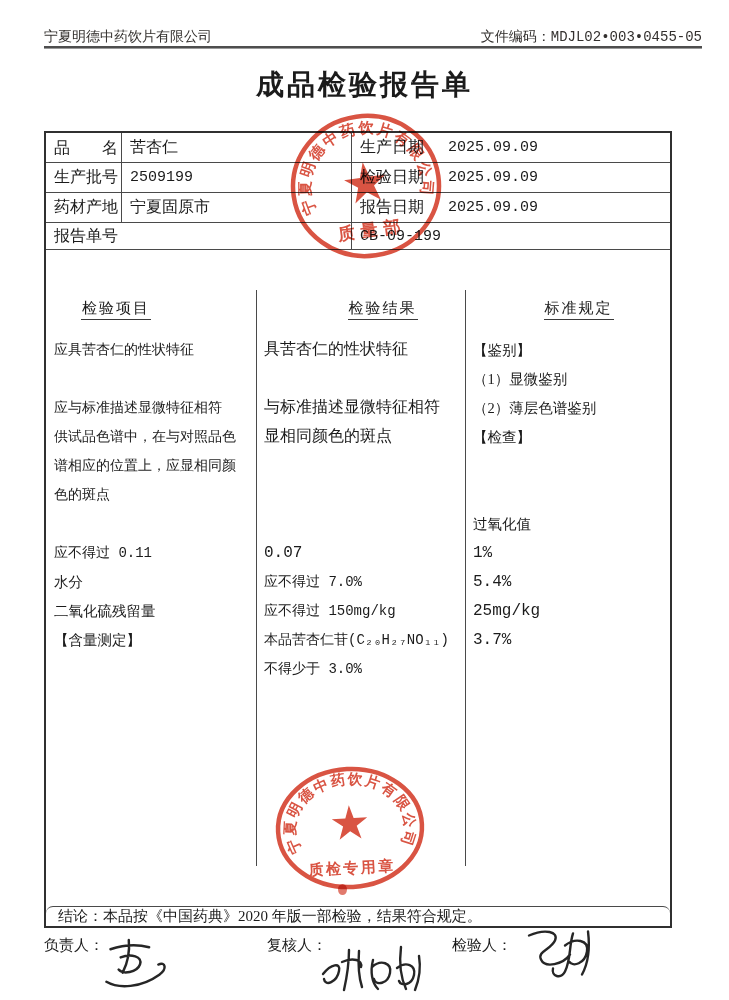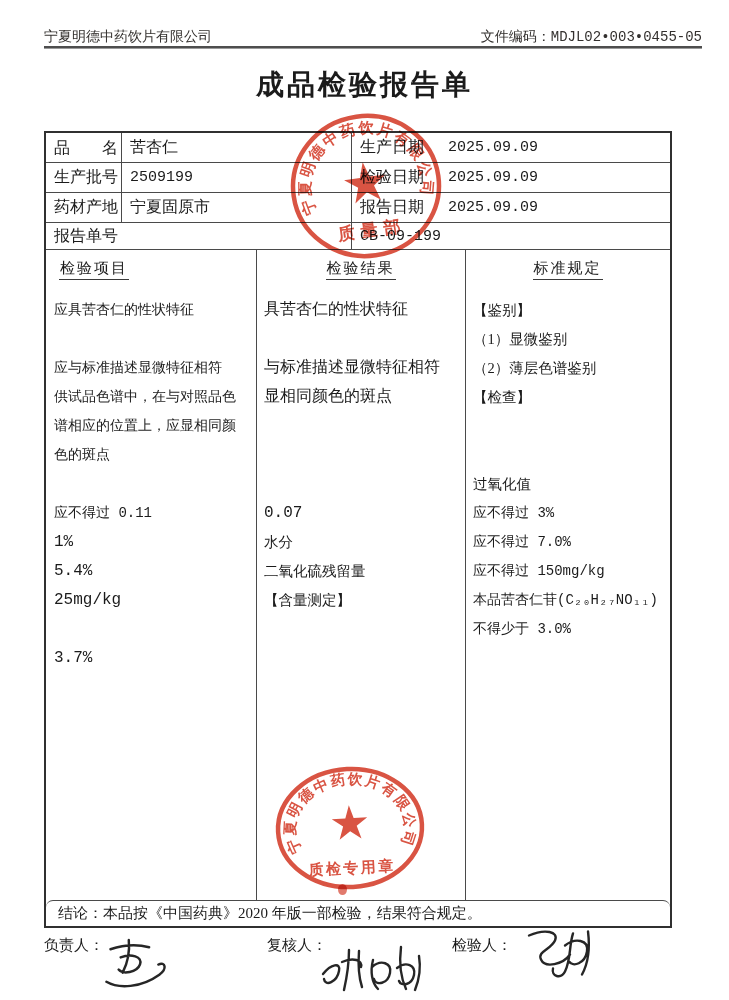--- a/index.html
+++ b/index.html
@@ -16,39 +16,39 @@
   .mono{ font-family:"Liberation Mono","DejaVu Sans Mono",monospace; }
   .header-rule{ position:absolute; left:44px; top:46px; width:658px; height:3px;
     background:#4e4e4e; border-bottom:1px solid #9a9a9a; }
 
   
   .page-title{ position:absolute; left:0; top:66px; width:100%; text-align:center;
     font-size:28px; font-weight:bold; letter-spacing:3px; }
 
   
   .report-table{ position:absolute; left:44px; top:131px; width:628px; height:797px;
-    border:2px solid var(--frame); background:transparent; display:flex; flex-direction:column; }
+    border:2px solid var(--frame); background:transparent; display:flex; flex-direction:column;gap:40px; }
 
   .info-grid{ display:grid; grid-template-columns:76px 230px 1fr;
     grid-template-rows:30px 30px 30px 27px; font-size:16px; }
   .info-grid .cell{ display:flex; align-items:center; padding:0 8px;
     border-bottom:1px solid var(--line); overflow:hidden; white-space:nowrap; }
   .cell.rb{ border-right:1px solid var(--line); }
   .cell.jst{ display:block; line-height:29px; }
   .cell.span2{ grid-column:1 / 3; }
   .pair .plbl{ display:inline-block; width:88px; }
   .pair .pval{ font-size:15px; }
   .val-mono{ font-family:"Liberation Mono","DejaVu Sans Mono",monospace; font-size:15px; }
 
   
   .section{ position:relative; height:650px; overflow:hidden; }
   .vline{ position:absolute; top:0; bottom:0; width:1px; background:var(--line); }
   .vline.v1{ left:210px; } .vline.v2{ left:419px; }
   .col-headers{ display:grid; grid-template-columns:210px 209px 1fr;
-    height:34px; padding-top:9px; font-size:15px; }
+    height:34px; padding-top:9px; font-size:15px;padding-left:22px; }
   .col-headers .hd{ text-align:center; letter-spacing:2px; }
   .col-headers .hd span{ border-bottom:1px solid #3a3a3a; padding:0 1px 3px 1px; }
   .col-headers .hd.first{ text-align:left; padding-left:13px; }
   .items-grid{ display:grid; grid-template-columns:210px 209px 1fr;
     grid-auto-rows:minmax(29px,auto); margin-top:12px; font-size:14.5px; }
   .items-grid .icell{ line-height:29px; padding:0 6px 0 8px; }
   .items-grid .scell{ line-height:29px; padding:0 12px 0 8px;
     font-family:"Liberation Mono","DejaVu Sans Mono",monospace; font-size:14px; }
   .items-grid .rcell{ line-height:29px; padding:0 12px 0 8px;
     font-family:"Liberation Mono","DejaVu Sans Mono",monospace; font-size:16px; }
@@ -145,21 +145,20 @@
         <div class="rcell">显相同颜色的斑点</div>
 
         <div class="icell">【检查】</div>
         <div class="scell"></div>
         <div class="rcell"></div>
 
         <div class="icell">过氧化值</div>
         <div class="scell">应不得过 0.11</div>
         <div class="rcell">0.07</div>
 
-        <div class="scell">应不得过 3%</div>
         <div class="rcell">1%</div>
 
         <div class="icell">水分</div>
         <div class="scell">应不得过 7.0%</div>
         <div class="rcell">5.4%</div>
 
         <div class="icell">二氧化硫残留量</div>
         <div class="scell">应不得过 150mg/kg</div>
         <div class="rcell">25mg/kg</div>
 

